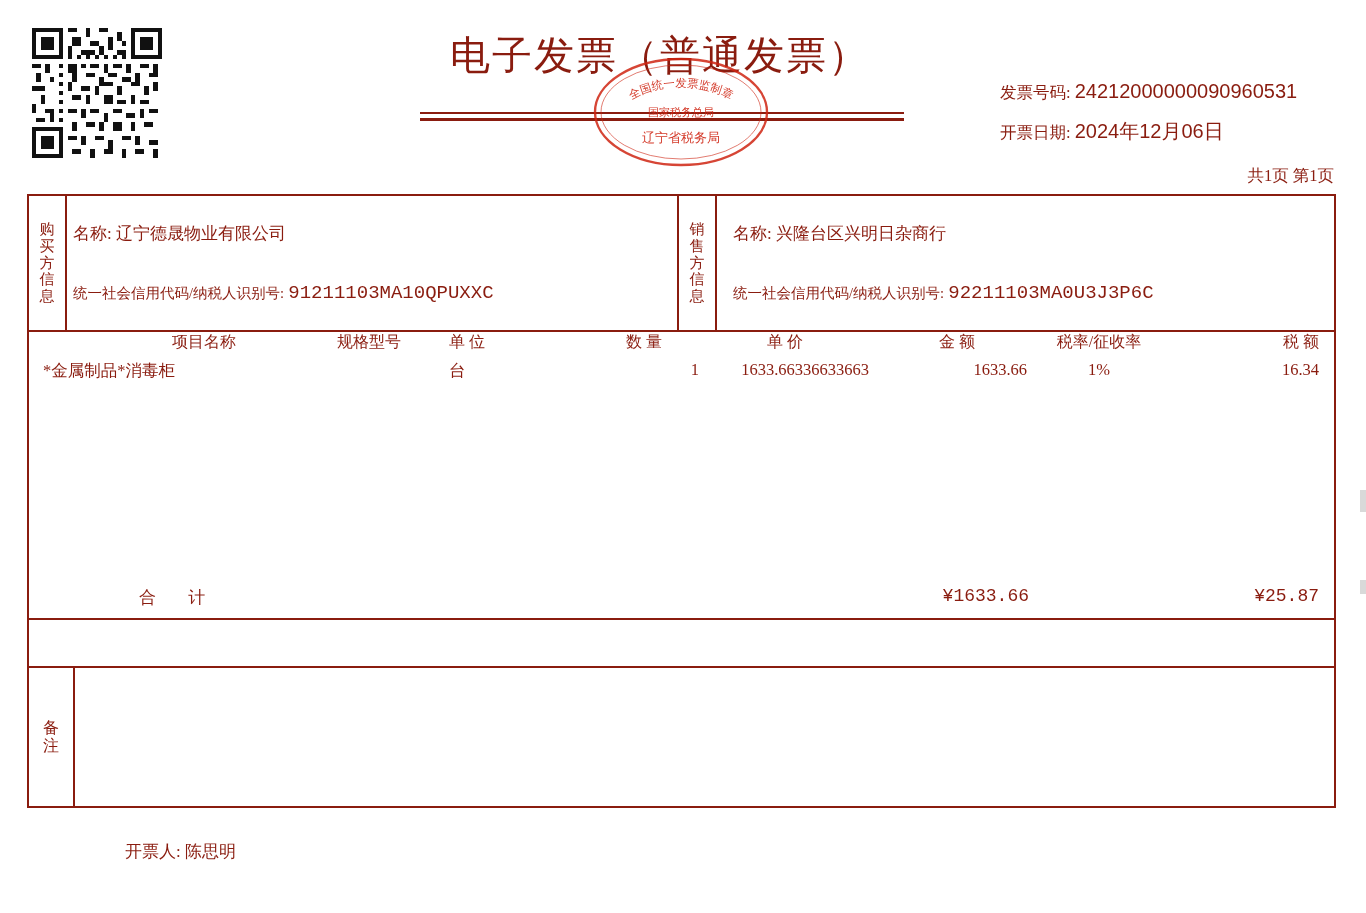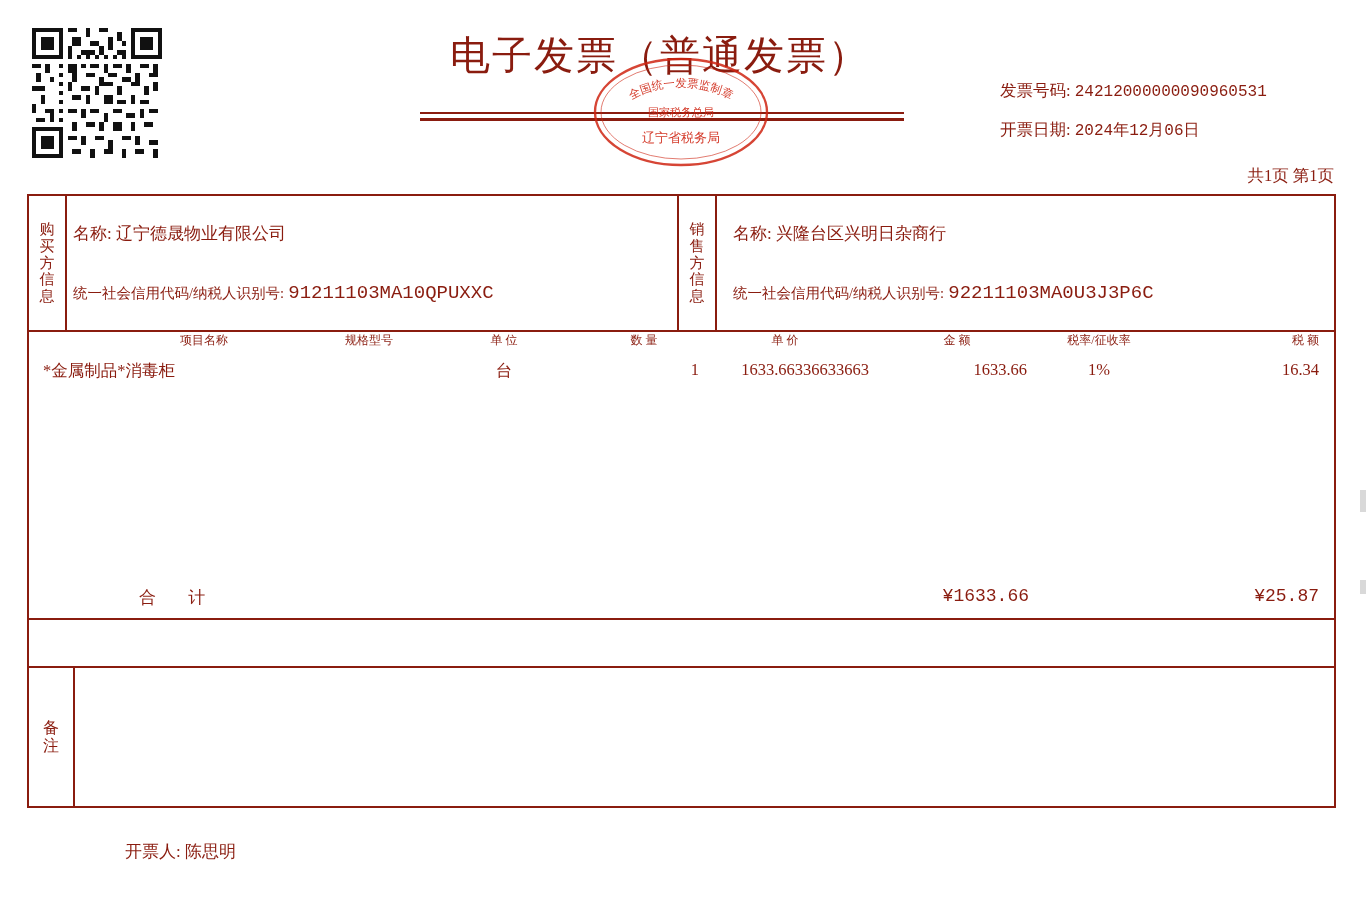--- a/index.html
+++ b/index.html
@@ -64,21 +64,21 @@
   
   .hdr-right {
     position: absolute;
     left: 1000px; top: 72px;
     font-size: 16.5px;
     line-height: 38px;
     color: #8a1c0f;
     white-space: nowrap;
   }
   .hdr-right .label { letter-spacing: 0px; }
-  .hdr-right .val { font-family: Liberation Mono, monospace; font-size: 16px; }
+  .hdr-right .val { font-family: Liberation Sans, sans-serif; font-size: 20px; }
   .pages {
     position: absolute;
     right: 32px; top: 165px;
     font-size: 16.5px;
     color: #8a1c0f;
     white-space: nowrap;
   }
 
   
   .frame {
@@ -134,37 +134,37 @@
   .mono { font-family: "Liberation Mono", monospace; font-size: 19px; letter-spacing: 0px; }
   .small-lbl { font-size: 14.5px; }
 
   
   .goods-head {
     position: absolute;
     left: 0;
     top: 136px;
     width: 100%;
     height: 26px;
-    font-size: 12px;
+    font-size: 16px;
   }
   .goods-head div, .goods-row div {
     position: absolute;
     white-space: nowrap;
   }
   .goods-row {
     position: absolute;
     left: 0; top: 164px;
     width: 100%;
     height: 26px;
     font-size: 16.5px;
   }
 
   .col-name   { left: 14px;  }
   .col-spec   { left: 270px; width: 140px; text-align:center; }
-  .col-unit   { left: 420px; width: 110px; text-align:center; }
+  .col-unit   { left: 420px; width: 110px; text-align:left; }
   .col-qty    { left: 560px; width: 110px; text-align:right; }
   .col-price  { left: 672px; width: 168px; text-align:right; }
   .col-amt    { left: 858px; width: 140px; text-align:right; }
   .col-rate   { left: 1010px; width: 120px; text-align:center; }
   .col-tax    { left: 1140px; width: 150px; text-align:right; }
 
   
   .totals {
     position: absolute;
     left: 0; top: 390px;

